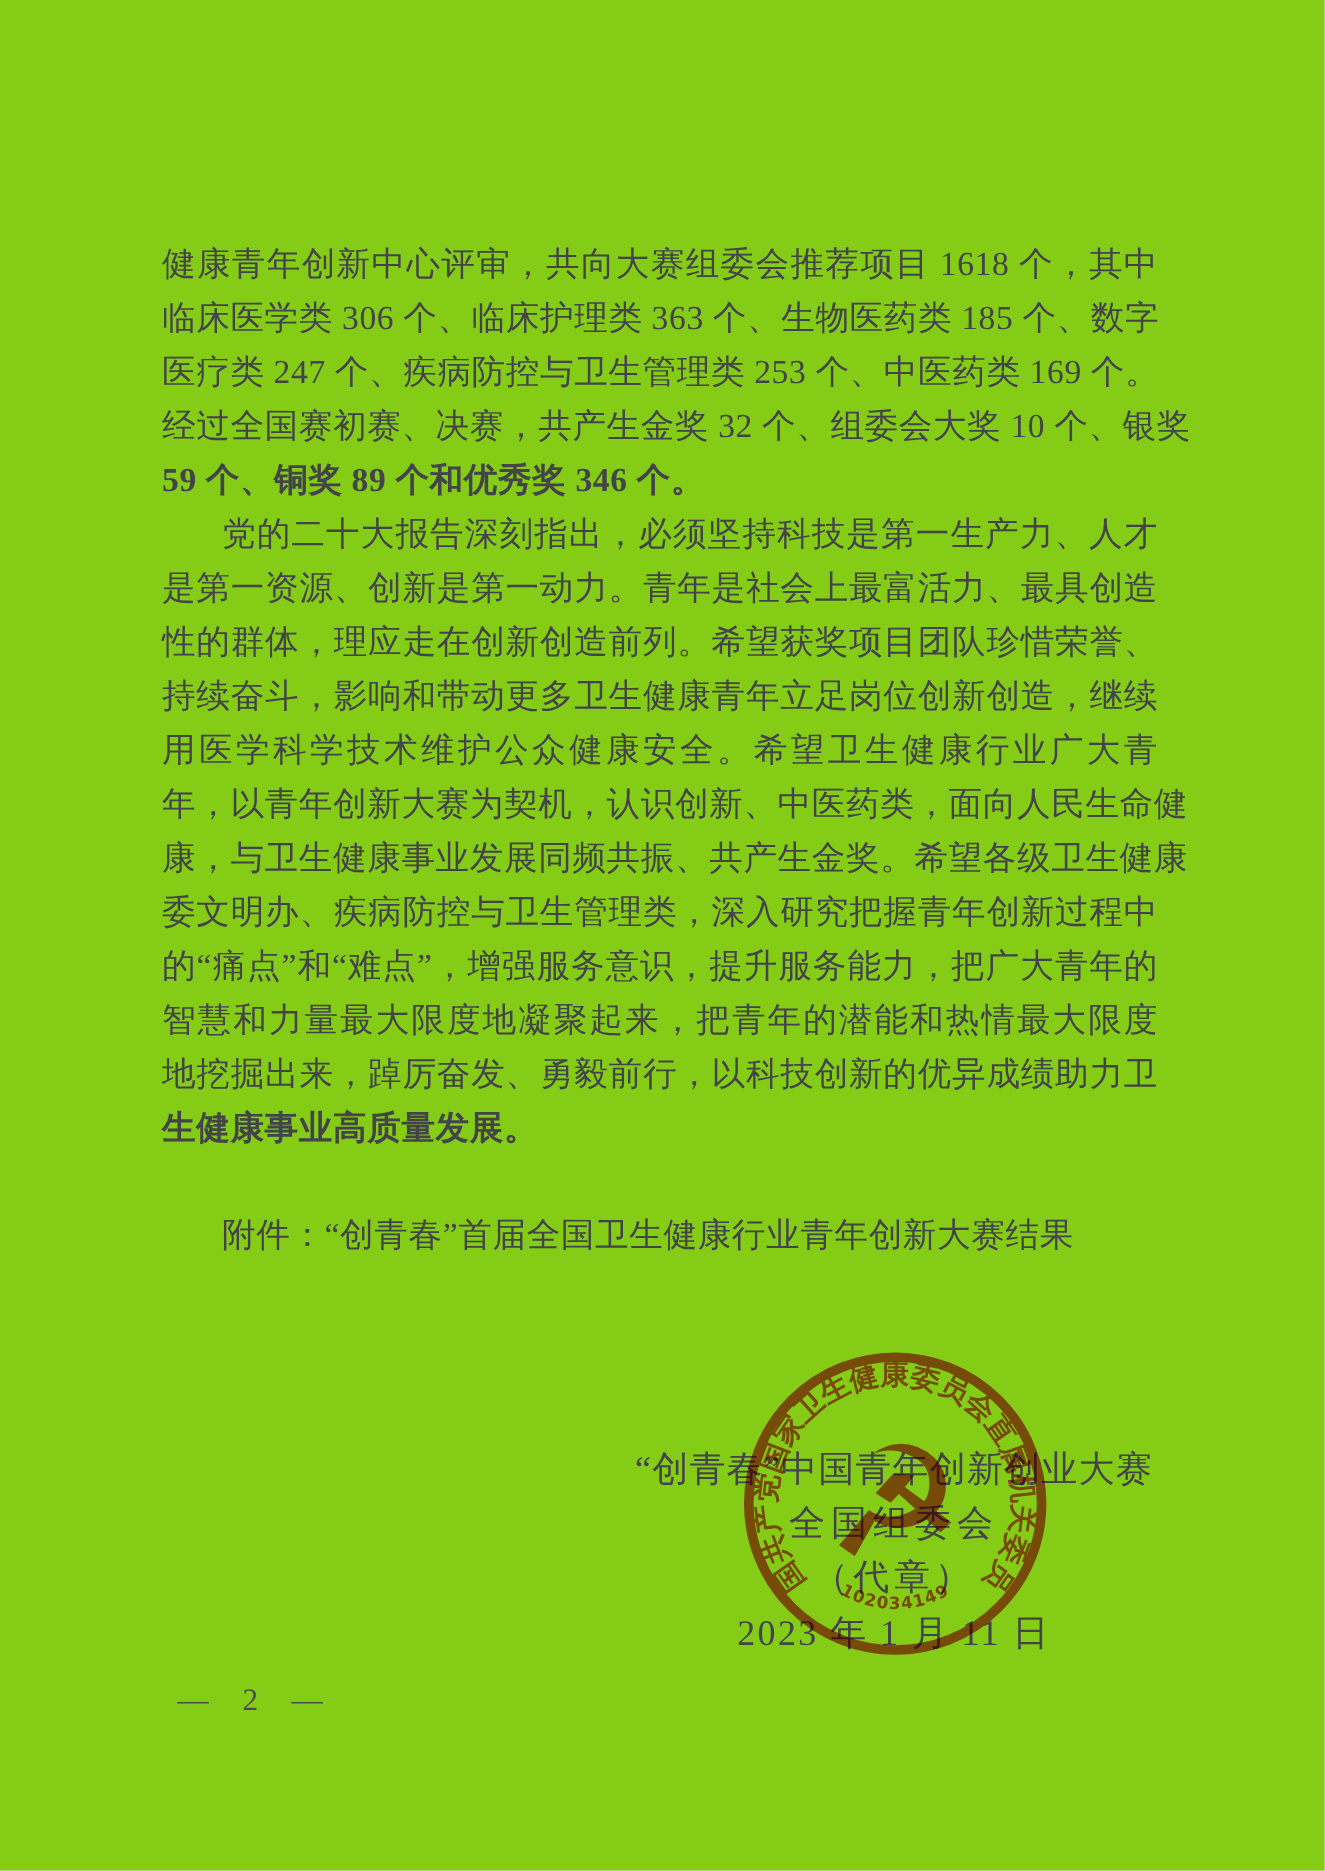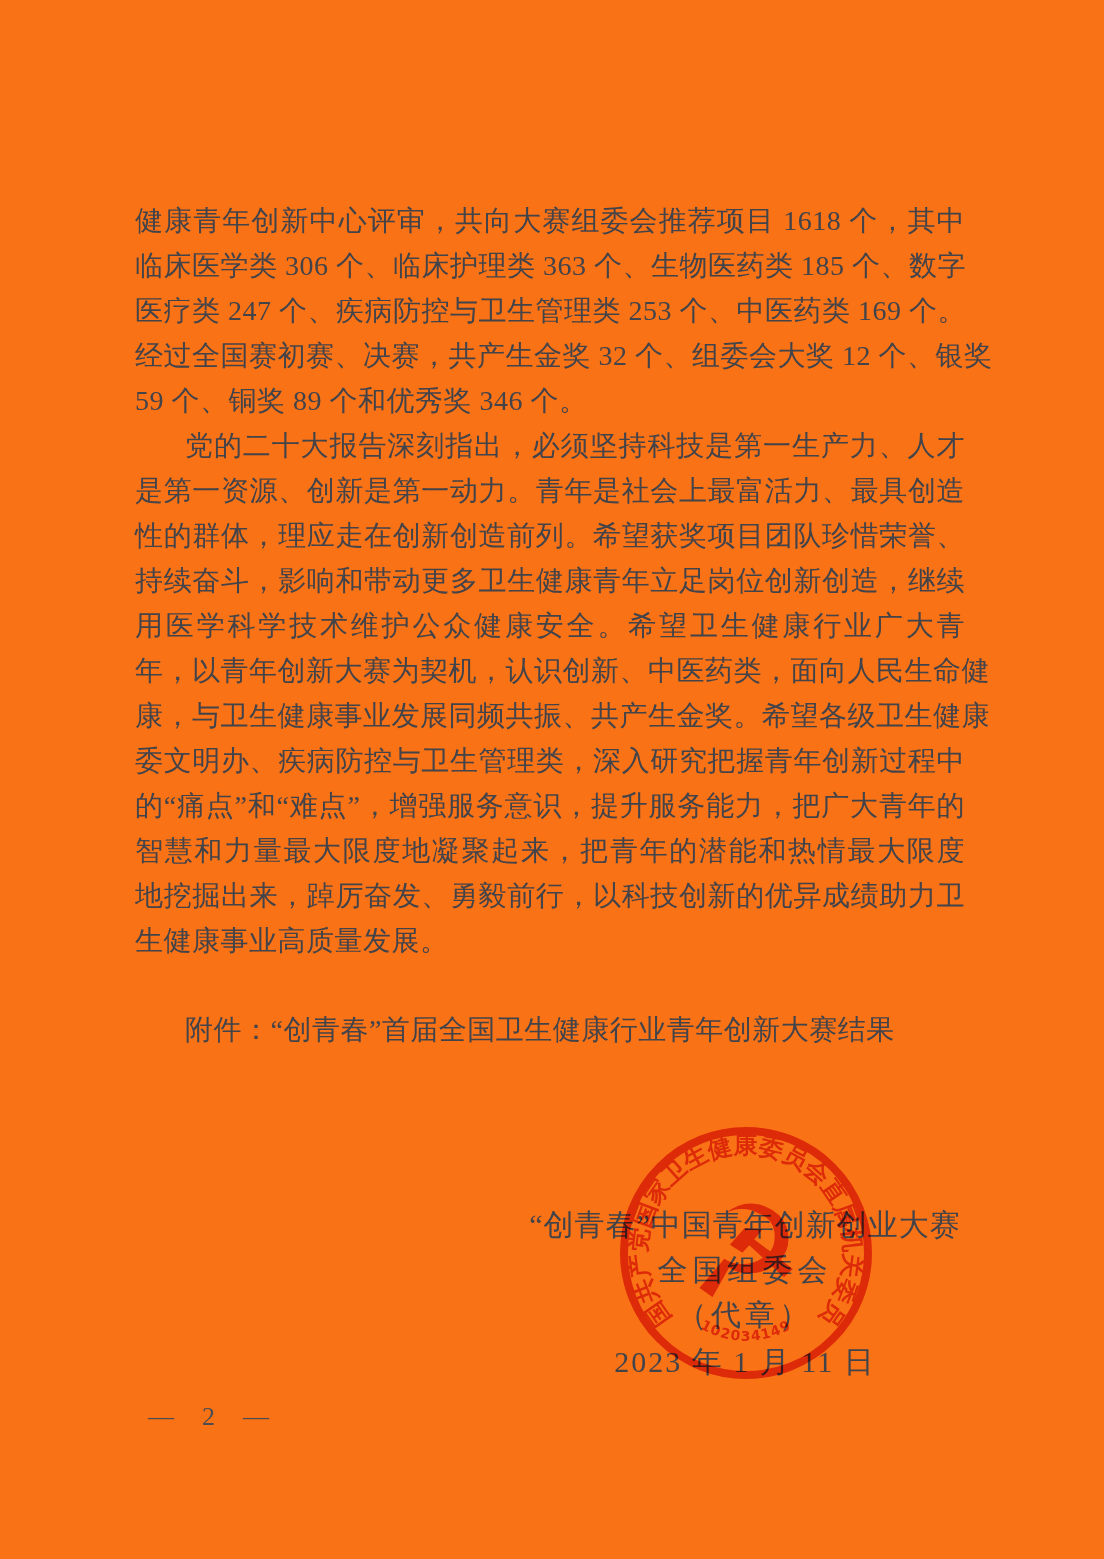--- a/index.html
+++ b/index.html
@@ -5,40 +5,41 @@
   html,body{margin:0;padding:0;}
   body{
     width:1104px;height:1559px;
     background:#f3f1ee;
     font-family:"Liberation Serif","DejaVu Serif",serif;
     position:relative;
     overflow:hidden;
   }
   .page{
     position:absolute;inset:0;
-    background:#f97316;
+    background:#84cc16;
   }
   
   .text-block{
     position:absolute;
     left:135px;top:198px;width:830px;
     color:#43434a;
     font-size:28px;
     line-height:45px;
     letter-spacing:.5px;
   }
   .line{
     text-align:justify;
     text-align-last:justify;
     text-justify:inter-character;
     height:45px;
     white-space:nowrap;
   }
   .line.last{
     text-align-last:left;
+    font-weight:bold;
   }
   .line.indent{
     padding-left:50px;
   }
   .attachment{
     margin-top:44px;
     padding-left:50px;
     height:45px;
     text-align:left;
     text-align-last:left;
@@ -82,21 +83,21 @@
 </style>
 </head>
 <body>
 
 <div class="page">
 
   <div class="text-block">
     <div class="line">健康青年创新中心评审，共向大赛组委会推荐项目 1618 个，其中</div>
     <div class="line">临床医学类 306 个、临床护理类 363 个、生物医药类 185 个、数字</div>
     <div class="line">医疗类 247 个、疾病防控与卫生管理类 253 个、中医药类 169 个。</div>
-    <div class="line">经过全国赛初赛、决赛，共产生金奖 32 个、组委会大奖 12 个、银奖</div>
+    <div class="line">经过全国赛初赛、决赛，共产生金奖 32 个、组委会大奖 10 个、银奖</div>
     <div class="line last">59 个、铜奖 89 个和优秀奖 346 个。</div>
 
     <div class="line indent">党的二十大报告深刻指出，必须坚持科技是第一生产力、人才</div>
     <div class="line">是第一资源、创新是第一动力。青年是社会上最富活力、最具创造</div>
     <div class="line">性的群体，理应走在创新创造前列。希望获奖项目团队珍惜荣誉、</div>
     <div class="line">持续奋斗，影响和带动更多卫生健康青年立足岗位创新创造，继续</div>
     <div class="line">用医学科学技术维护公众健康安全。希望卫生健康行业广大青</div>
     <div class="line">年，以青年创新大赛为契机，认识创新、中医药类，面向人民生命健</div>
     <div class="line">康，与卫生健康事业发展同频共振、共产生金奖。希望各级卫生健康</div>
     <div class="line">委文明办、疾病防控与卫生管理类，深入研究把握青年创新过程中</div>

